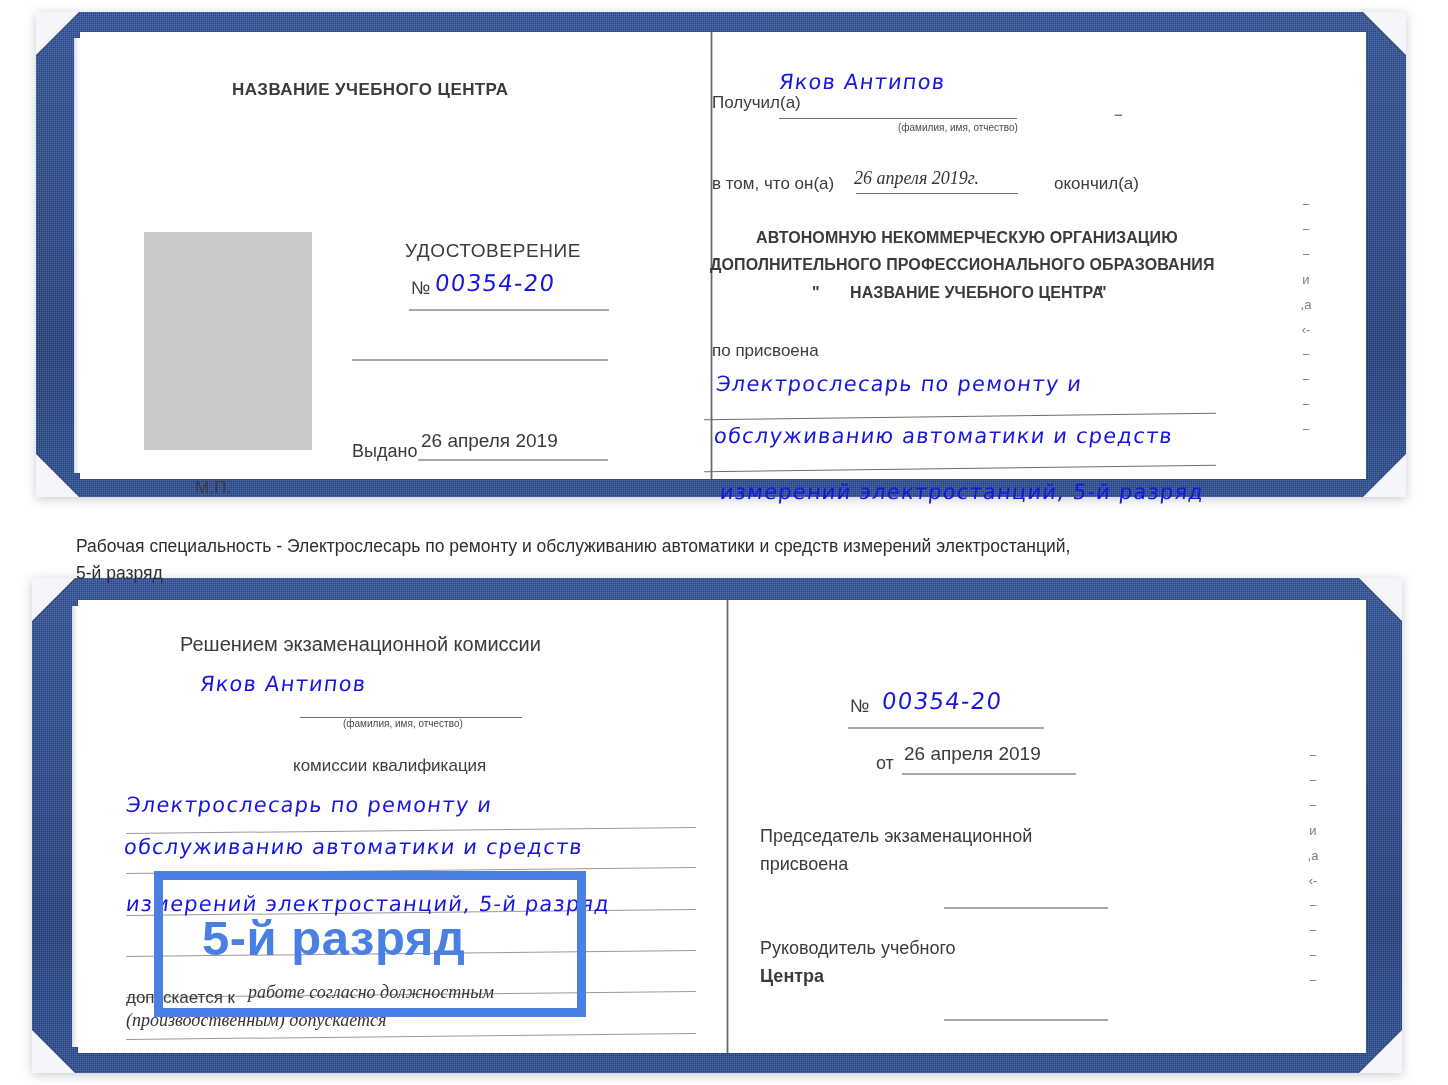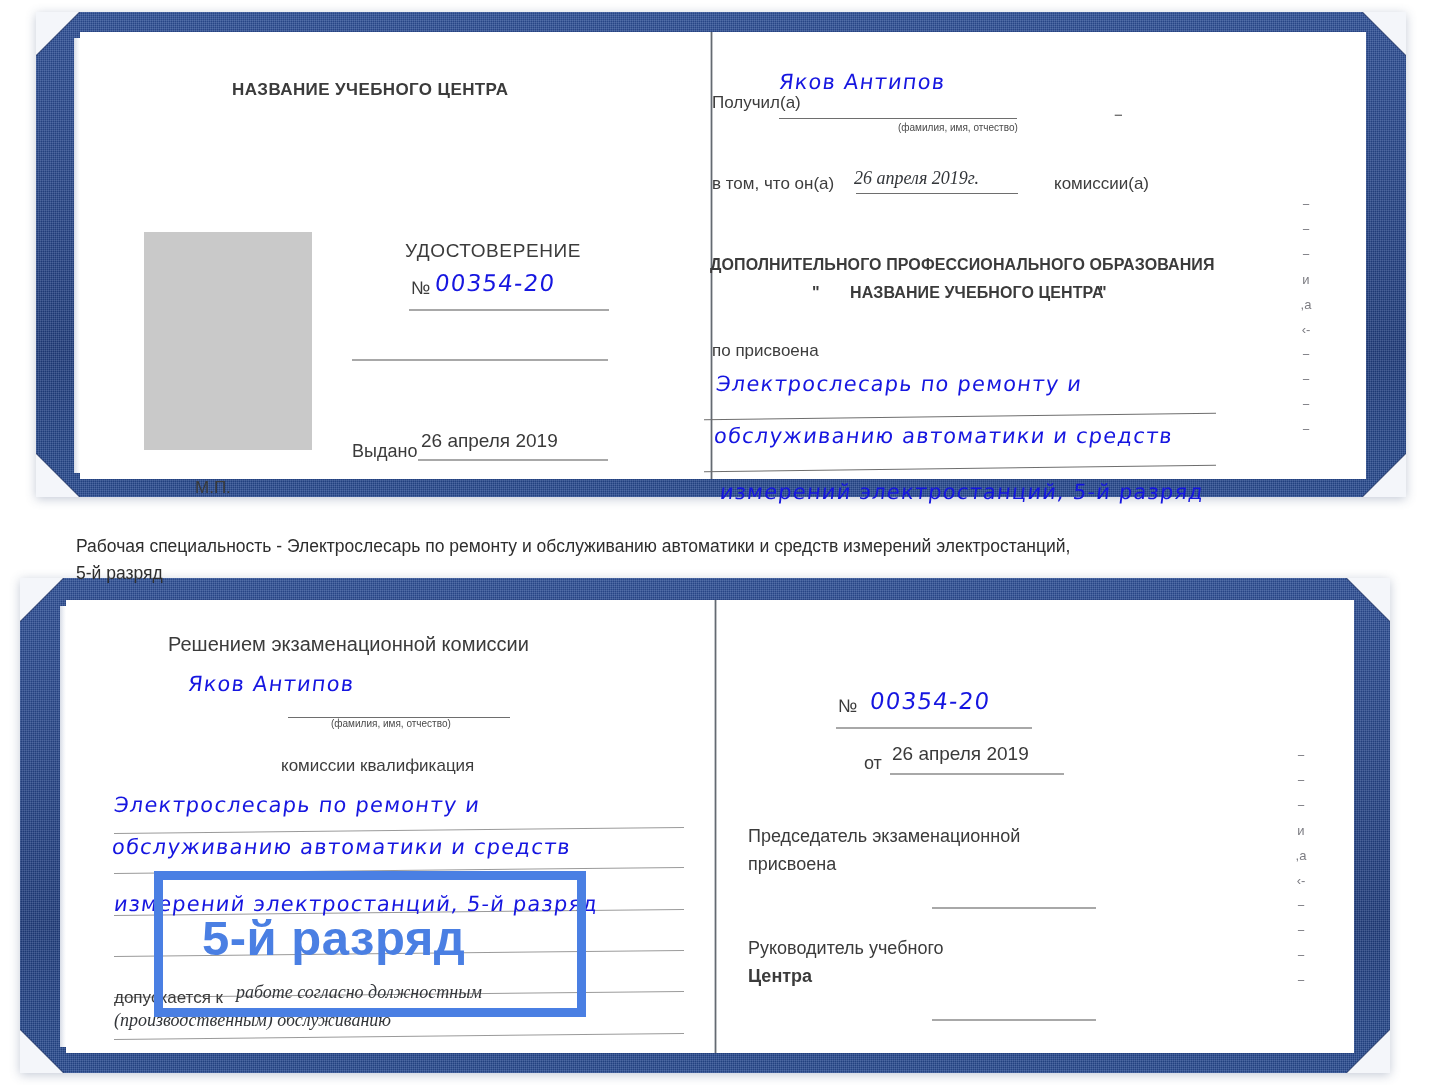--- a/index.html
+++ b/index.html
@@ -18,21 +18,21 @@
   
   .book {
     position: absolute;
     background:
       repeating-linear-gradient(0deg, rgba(255,255,255,0.09) 0px, rgba(255,255,255,0.09) 1px, rgba(0,0,0,0.05) 1px, rgba(0,0,0,0.05) 2px),
       repeating-linear-gradient(90deg, rgba(255,255,255,0.10) 0px, rgba(255,255,255,0.10) 1px, rgba(0,0,0,0.06) 1px, rgba(0,0,0,0.06) 2px),
       linear-gradient(180deg, #2d4f96 0%, #27468a 35%, #1f3c7c 70%, #274a90 100%);
     box-shadow: 0 2px 10px rgba(60,80,120,0.30);
   }
   .book-top    { left: 36px;  top: 12px;  width: 1370px; height: 485px; }
-  .book-bottom { left: 20px;  top: 578px; width: 1370px; height: 495px; }
+  .book-bottom { left: 32px;  top: 578px; width: 1370px; height: 495px; }
 
   
   .fold {
     position: absolute;
     width: 46px; height: 46px;
     background: linear-gradient(135deg, #f4f6fa 0%, #f4f6fa 47%, rgba(255,255,255,0.0) 48%);
     pointer-events: none;
   }
   .fold.tl { left: 0;  top: 0;  }
   .fold.tr { right: 0; top: 0;  transform: scaleX(-1); }
@@ -213,22 +213,23 @@
     <div class="page page-right" style="right:0; width:690px;">
       <div class="t label" style="left:36px; top:60px;">Получил(а)</div>
       <div class="hw" style="left:103px; top:38px;">Яков Антипов</div>
       <div class="rule dark" style="left:103px; top:86px; width:238px;"></div>
       <div class="t small" style="left:222px; top:90px;">(фамилия, имя, отчество)</div>
       <div class="t small" style="left:438px; top:74px; font-size:15px;">−</div>
 
       <div class="t label" style="left:36px; top:141px;">в том, что он(а)</div>
       <div class="fill-serif" style="left:178px; top:136px;">26 апреля 2019г.</div>
       <div class="rule dark" style="left:180px; top:161px; width:162px;"></div>
-      <div class="t label" style="left:378px; top:141px;">комиссии(а)</div>
-
+      <div class="t label" style="left:378px; top:141px;">окончил(а)</div>
+
+      <div class="t org" style="left:80px; top:196px;">АВТОНОМНУЮ НЕКОММЕРЧЕСКУЮ ОРГАНИЗАЦИЮ</div>
       <div class="t org" style="left:34px; top:223px;">ДОПОЛНИТЕЛЬНОГО ПРОФЕССИОНАЛЬНОГО ОБРАЗОВАНИЯ</div>
       <div class="t org" style="left:136px; top:251px;">"</div>
       <div class="t org" style="left:174px; top:251px;">НАЗВАНИЕ УЧЕБНОГО ЦЕНТРА</div>
       <div class="t org" style="left:423px; top:251px;">"</div>
 
       <div class="t label" style="left:36px; top:308px;">по присвоена</div>
 
       <div class="hw" style="left:40px; top:340px;">Электрослесарь по ремонту и</div>
       <div class="rule dark" style="left:28px; top:384px; width:512px; transform:rotate(-0.7deg);"></div>
 
@@ -288,21 +289,21 @@
       <div class="rule" style="left:48px; top:436px; width:570px; transform:rotate(-0.6deg);"></div>
       <div class="rule" style="left:48px; top:389px; width:0px;"></div>
       <div class="rule" style="left:48px; top:197px; width:0px;"></div>
 
       <div class="hw" style="left:48px; top:193px;">Электрослесарь по ремонту и</div>
       <div class="hw" style="left:46px; top:235px;">обслуживанию автоматики и средств</div>
       <div class="hw" style="left:48px; top:292px;">измерений электростанций, 5-й разряд</div>
 
       <div class="t" style="left:48px; top:387px; font-size:17px;">допускается к</div>
       <div class="fill-serif" style="left:170px; top:382px;">работе согласно должностным</div>
-      <div class="fill-serif" style="left:48px; top:410px;">(производственным) обслуживанию</div>
+      <div class="fill-serif" style="left:48px; top:410px;">(производственным) допускается</div>
     </div>
 
     <div class="page page-right" style="right:0; width:642px;">
 
       <div class="t label2" style="left:126px; top:95px;">№</div>
       <div class="hw big" style="left:158px; top:88px;">00354-20</div>
       <div class="rule thick" style="left:124px; top:127px; width:196px;"></div>
 
       <div class="t label2" style="left:152px; top:152px;">от</div>
       <div class="fill-sans" style="left:180px; top:143px;">26 апреля 2019</div>

